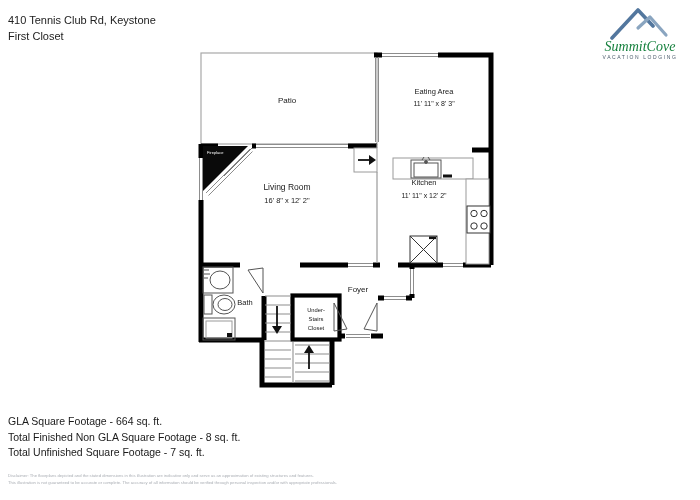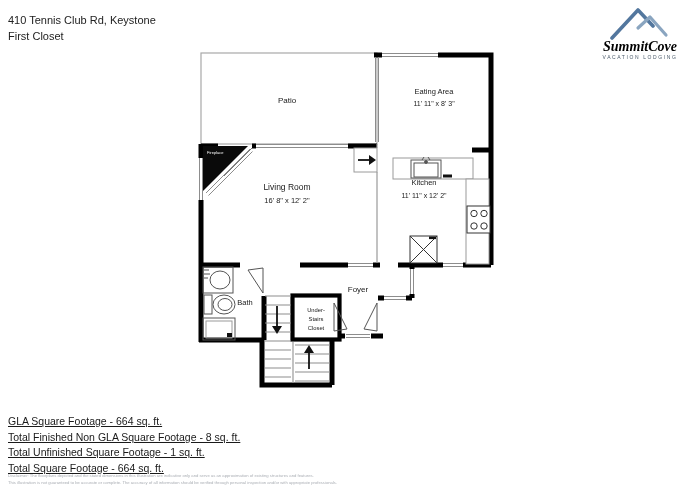--- a/index.html
+++ b/index.html
@@ -2,25 +2,25 @@
 <html><head>
 <meta charset="utf-8">
 <style>
   html,body{margin:0;padding:0;background:#fff;}
   #stage{position:relative;width:700px;height:500px;background:#ffffff;overflow:hidden;
          font-family:"Liberation Sans", sans-serif;color:#1a1a1a;}
   .hdr{position:absolute;left:8px;top:12px;line-height:16px;font-size:11px;color:#222;}
   .hdr div{white-space:nowrap;}
   .logo{position:absolute;right:12px;top:6px;width:96px;text-align:center;}
   .logo svg{display:block;margin:0 auto;}
-  .logo .nm{font-family:"Liberation Serif", serif;font-style:italic;font-weight:bold;
-            font-size:14px;color:#000000;letter-spacing:0px;line-height:13px;}
+  .logo .nm{font-family:"Liberation Serif", serif;font-style:italic;font-weight:normal;
+            font-size:14px;color:#15803d;letter-spacing:0px;line-height:13px;}
   .logo .tg{font-size:5px;letter-spacing:1.6px;color:#4a5a6a;margin-top:1px;}
   #plan{position:absolute;left:0;top:0;}
-  .foot{position:absolute;left:8px;top:414px;font-size:10.5px;line-height:15.5px;color:#1a1a1a;text-decoration:underline;}
+  .foot{position:absolute;left:8px;top:414px;font-size:10.5px;line-height:15.5px;color:#1a1a1a;}
   .disc{position:absolute;left:8px;top:472px;font-size:4.2px;line-height:7px;color:#aaaeb4;width:620px;}
 </style>
 </head>
 <body>
 
 <div id="stage">
 
   <div class="hdr">
     <div>410 Tennis Club Rd, Keystone</div>
     <div>First Closet</div>
@@ -163,22 +163,21 @@
 
       <text x="316" y="312" font-size="5.8">Under-</text>
       <text x="316" y="321" font-size="5.8">Stairs</text>
       <text x="316" y="330" font-size="5.8">Closet</text>
     </g>
   </svg>
 
   <div class="foot">
     <div>GLA Square Footage - 664 sq. ft.</div>
     <div>Total Finished Non GLA Square Footage - 8 sq. ft.</div>
-    <div>Total Unfinished Square Footage - 1 sq. ft.</div>
-    <div>Total Square Footage - 664 sq. ft.</div>
+    <div>Total Unfinished Square Footage - 7 sq. ft.</div>
   </div>
 
   <div class="disc">
     <div>Disclaimer: The floorplans depicted and the stated dimensions in this illustration are indicative only and serve as an approximation of existing structures and features.</div>
     <div>This illustration is not guaranteed to be accurate or complete. The accuracy of all information should be verified through personal inspection and/or with appropriate professionals.</div>
   </div>
 
 </div>
 
 </body></html>

